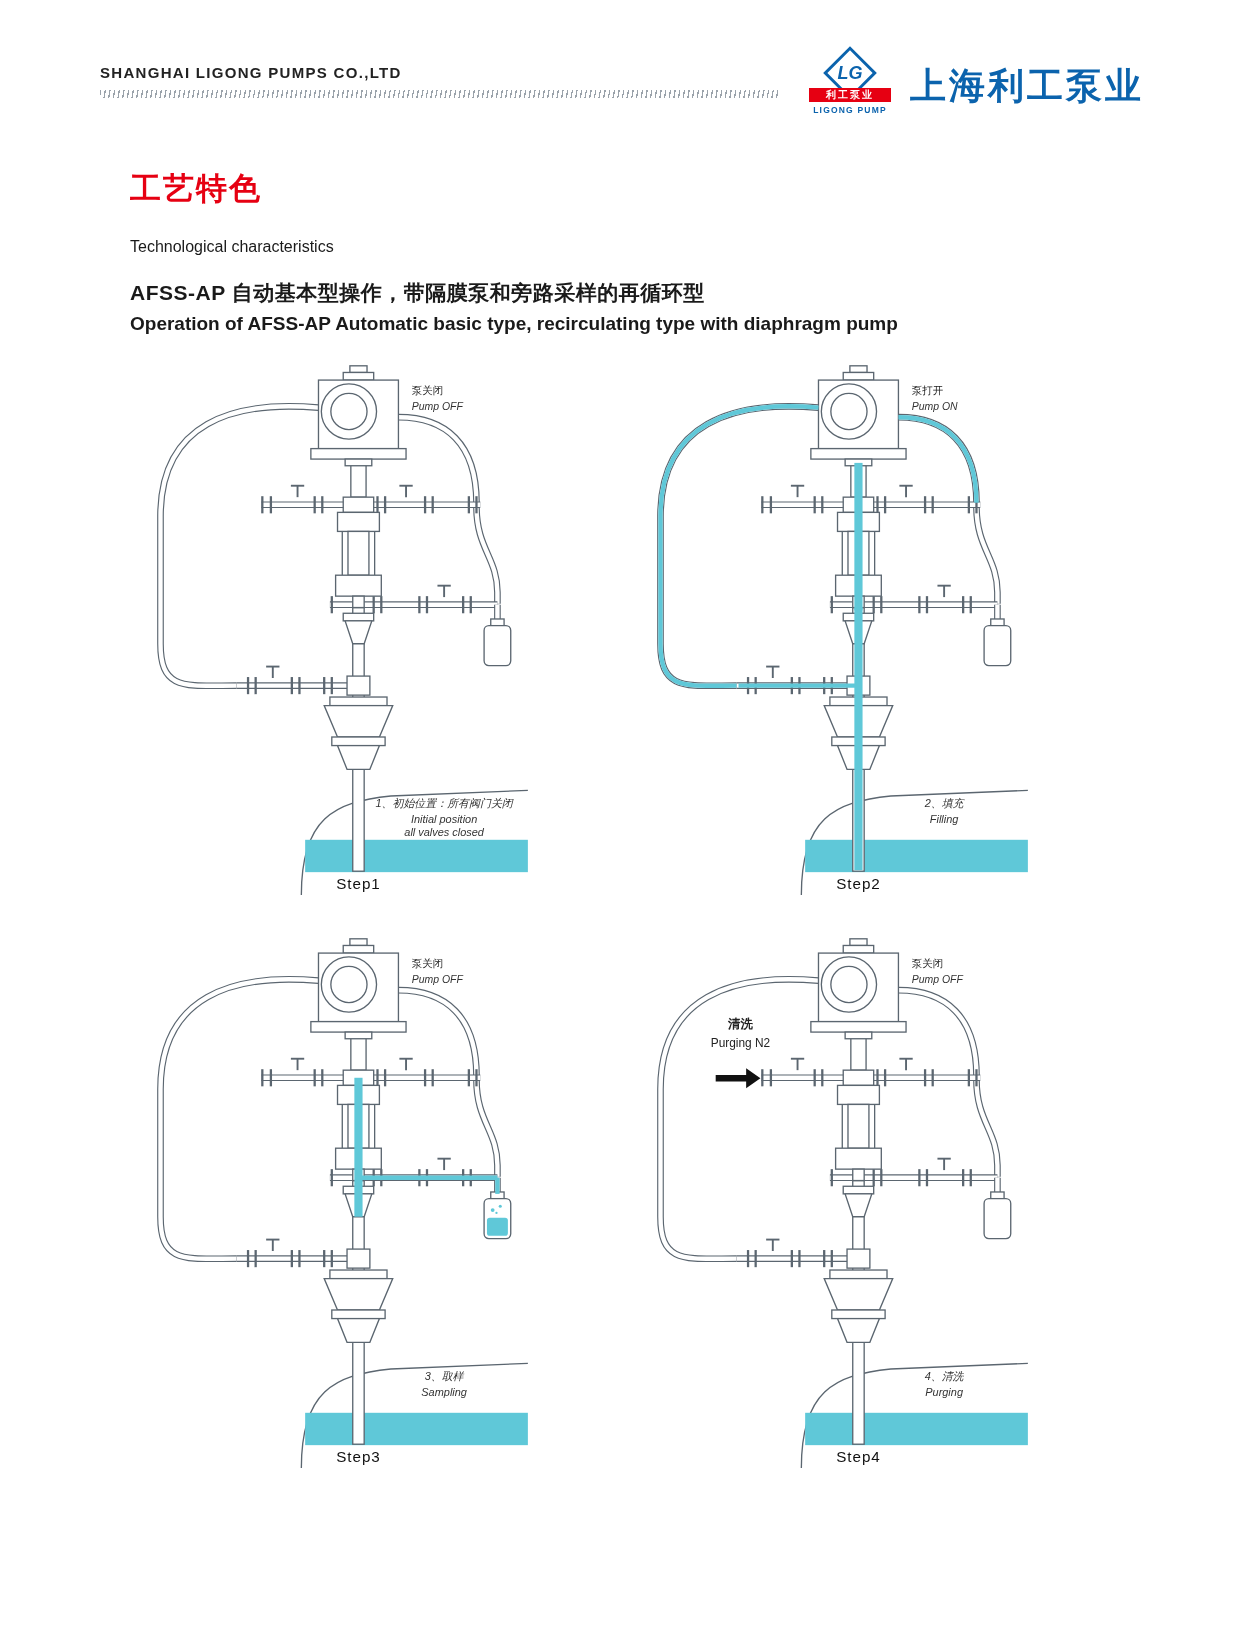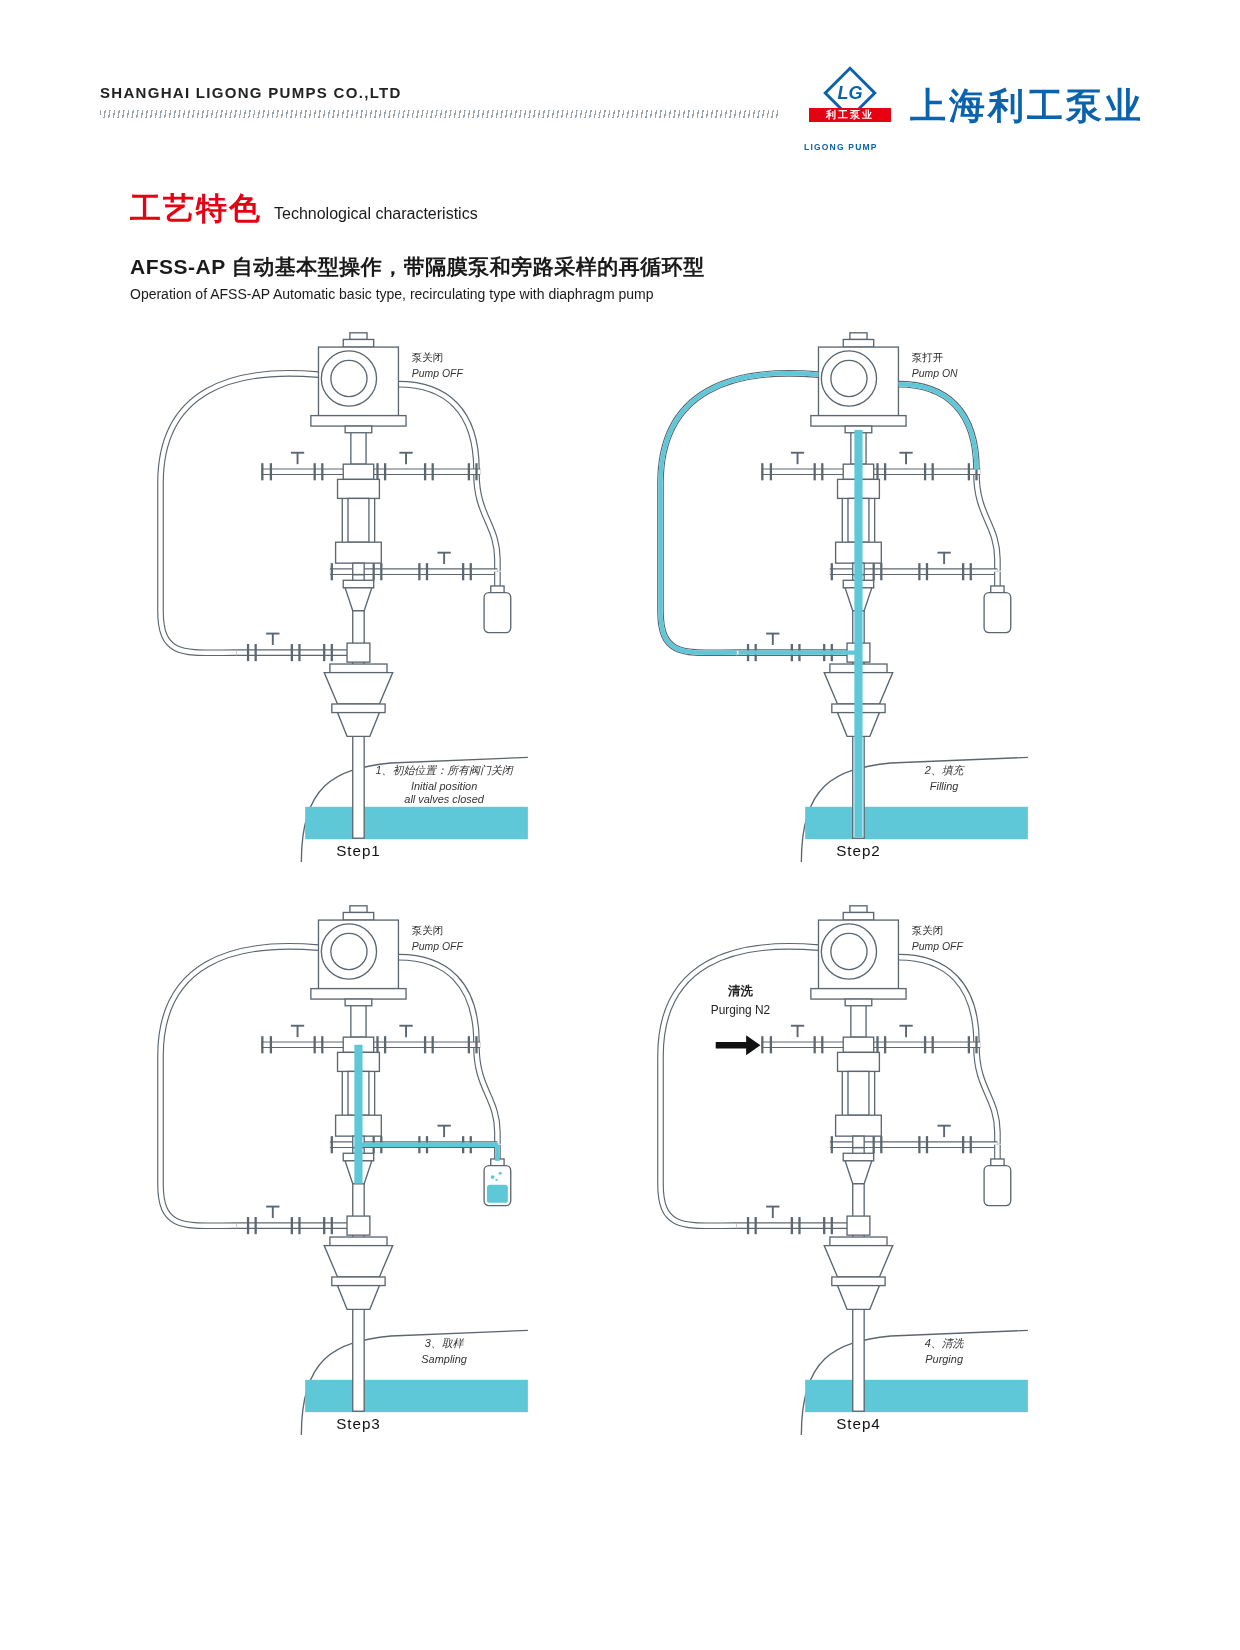--- a/index.html
+++ b/index.html
@@ -1,21 +1,21 @@
 <!DOCTYPE html>
 <html><head>
 <meta charset="utf-8">
 <style>
   * { margin:0; padding:0; box-sizing:border-box; }
   body {
     width:1240px; height:1650px; background:#ffffff;
     font-family:"Liberation Sans","DejaVu Sans",sans-serif;
     color:#1a1a1a; overflow:hidden;
   }
-  .page { width:1240px; height:1650px; padding-top:72px; position:relative; }
+  .page { width:1240px; height:1650px; padding-top:52px; position:relative; }
 
   
   header { display:flex; align-items:flex-start; margin:0 96px 0 100px; }
   .hdr-left { flex:1; padding-right:26px; padding-top:12px; }
   .company { font-size:15px; font-weight:bold; letter-spacing:1.3px; color:#222; }
   .chevron-band {
     height:8px; margin-top:9px; width:100%;
     background:repeating-linear-gradient(100deg,#9aa2aa 0 1.3px,transparent 1.3px 4.6px);
   }
   .hdr-right { display:flex; align-items:center; }
@@ -25,32 +25,32 @@
     transform:rotate(45deg); display:flex; align-items:center; justify-content:center;
     background:#fff;
   }
   .diamond .lg { transform:rotate(-45deg); font-weight:bold; font-style:italic; font-size:18px; color:#0B63AD; }
   .logo .band {
     position:absolute; top:36px; left:50%; transform:translateX(-50%);
     background:#E60012; color:#fff; width:82px; text-align:center;
     font-size:10px; line-height:14px; font-weight:bold; letter-spacing:2px;
   }
   .logo .sub {
-    position:absolute; top:70px; width:100%; 
+    position:absolute; top:53px; width:100%; text-align:center;
     font-size:8.5px; font-weight:bold; color:#0B63AD; letter-spacing:1.2px;
   }
   .brand { font-size:36px; color:#0B63AD; font-weight:600; letter-spacing:3px; }
 
   
-  .title-row { display:flex; align-items:baseline; gap:12px; margin:48px 0 0 130px; }
+  .title-row { display:flex; align-items:baseline; gap:28px; margin:48px 0 0 130px;flex-direction:column; }
   .title-cn { color:#E60012; font-size:31px; font-weight:bold; letter-spacing:2px; }
   .title-en { color:#1a1a1a; font-size:16px; }
   .intro { margin:21px 130px 0 130px; }
   .intro-cn { font-size:21px; font-weight:bold; letter-spacing:0.5px; line-height:1.55; }
-  .intro-en { font-size:14px; font-weight:400; line-height:1.5; }
+  .intro-en { font-size:19px; font-weight:700; line-height:1.5; }
 
   
   .steps-grid {
     margin:24px 0 0 128px;
     display:grid; grid-template-columns:400px 400px; column-gap:100px; row-gap:40px;
   }
   .step-card { width:400px; }
   .schem-svg { width:400px; height:533px; display:block; }
 
   

